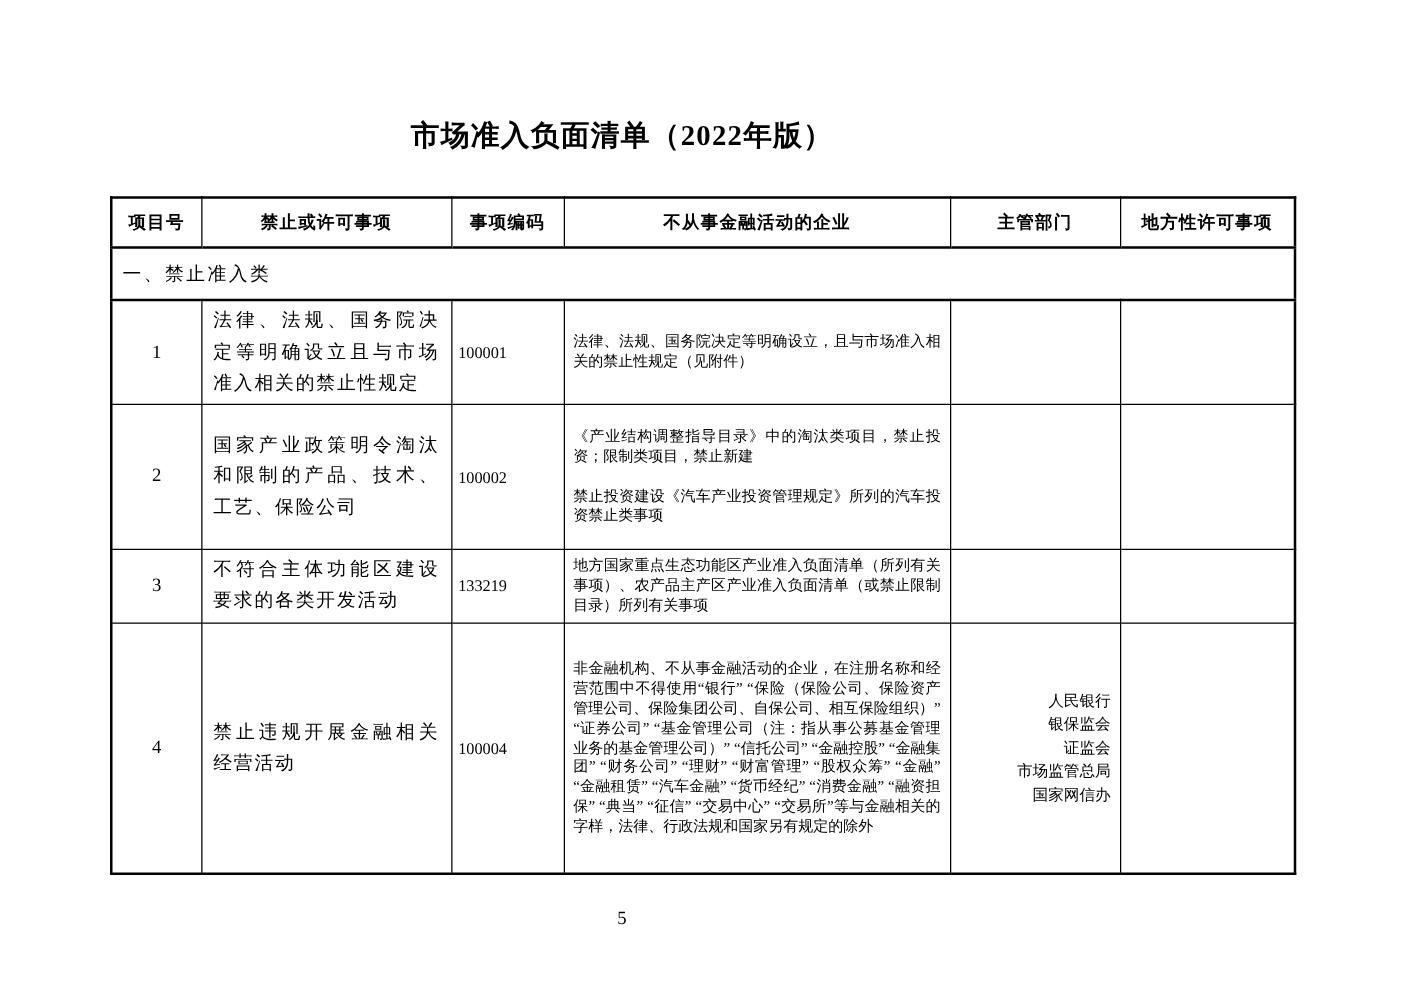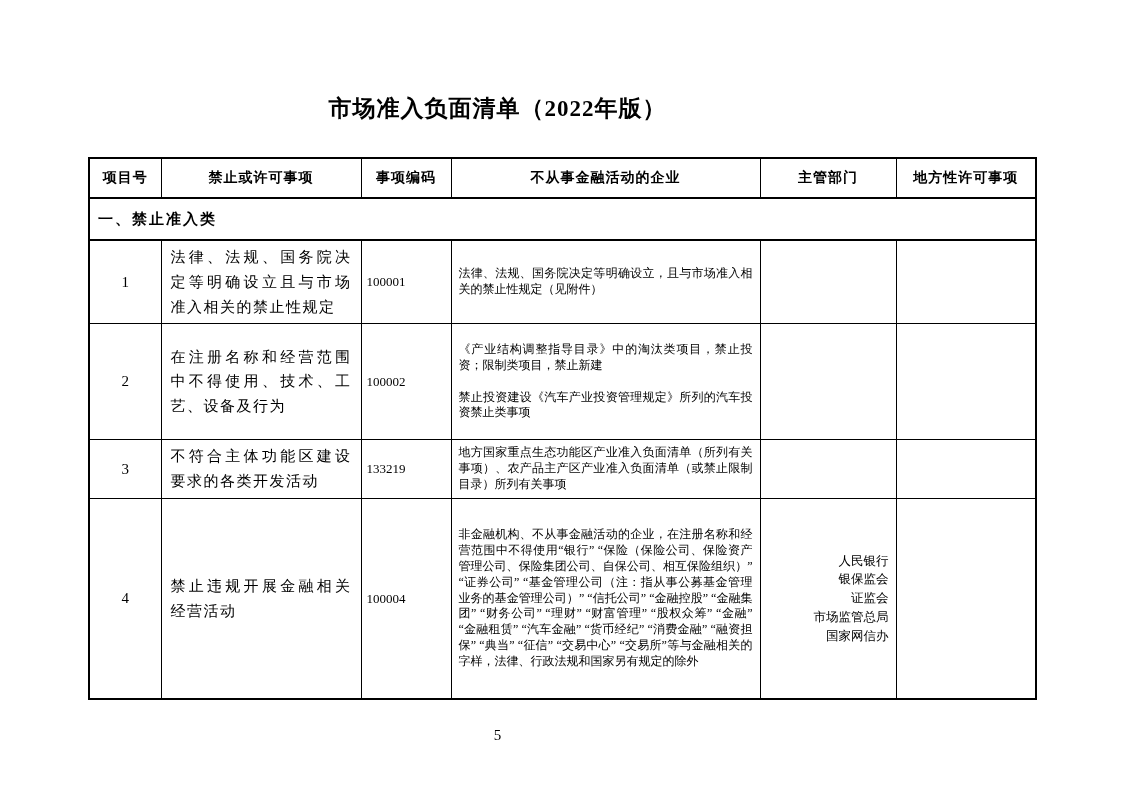--- a/index.html
+++ b/index.html
@@ -42,21 +42,21 @@
     font-size: 14px;
     font-weight: bold;
     text-align: center;
     border-bottom-width: 2px;
     letter-spacing: 1px;
     padding: 0 2px;
   }
   .section-row td {
     height: 42px;
     font-size: 15px;
-    font-weight: bold;
+    font-weight: normal;
     text-align: left;
     padding-left: 8px;
     border-bottom-width: 2px;
     letter-spacing: 2px;
   }
   .c-id {
     text-align: center;
     font-size: 15px;
   }
   .c-item {
@@ -132,21 +132,21 @@
         <td class="c-id">1</td>
         <td class="c-item">法律、法规、国务院决定等明确设立且与市场准入相关的禁止性规定</td>
         <td class="c-code">100001</td>
         <td class="c-desc">法律、法规、国务院决定等明确设立，且与市场准入相关的禁止性规定（见附件）</td>
         <td class="c-dept"></td>
         <td class="c-local"></td>
       </tr>
 
       <tr class="data-row row-2">
         <td class="c-id">2</td>
-        <td class="c-item">在注册名称和经营范围中不得使用、技术、工艺、设备及行为</td>
+        <td class="c-item">国家产业政策明令淘汰和限制的产品、技术、工艺、保险公司</td>
         <td class="c-code">100002</td>
         <td class="c-desc">《产业结构调整指导目录》中的淘汰类项目，禁止投资；限制类项目，禁止新建
 
 禁止投资建设《汽车产业投资管理规定》所列的汽车投资禁止类事项</td>
         <td class="c-dept"></td>
         <td class="c-local"></td>
       </tr>
 
       <tr class="data-row row-3">
         <td class="c-id">3</td>

